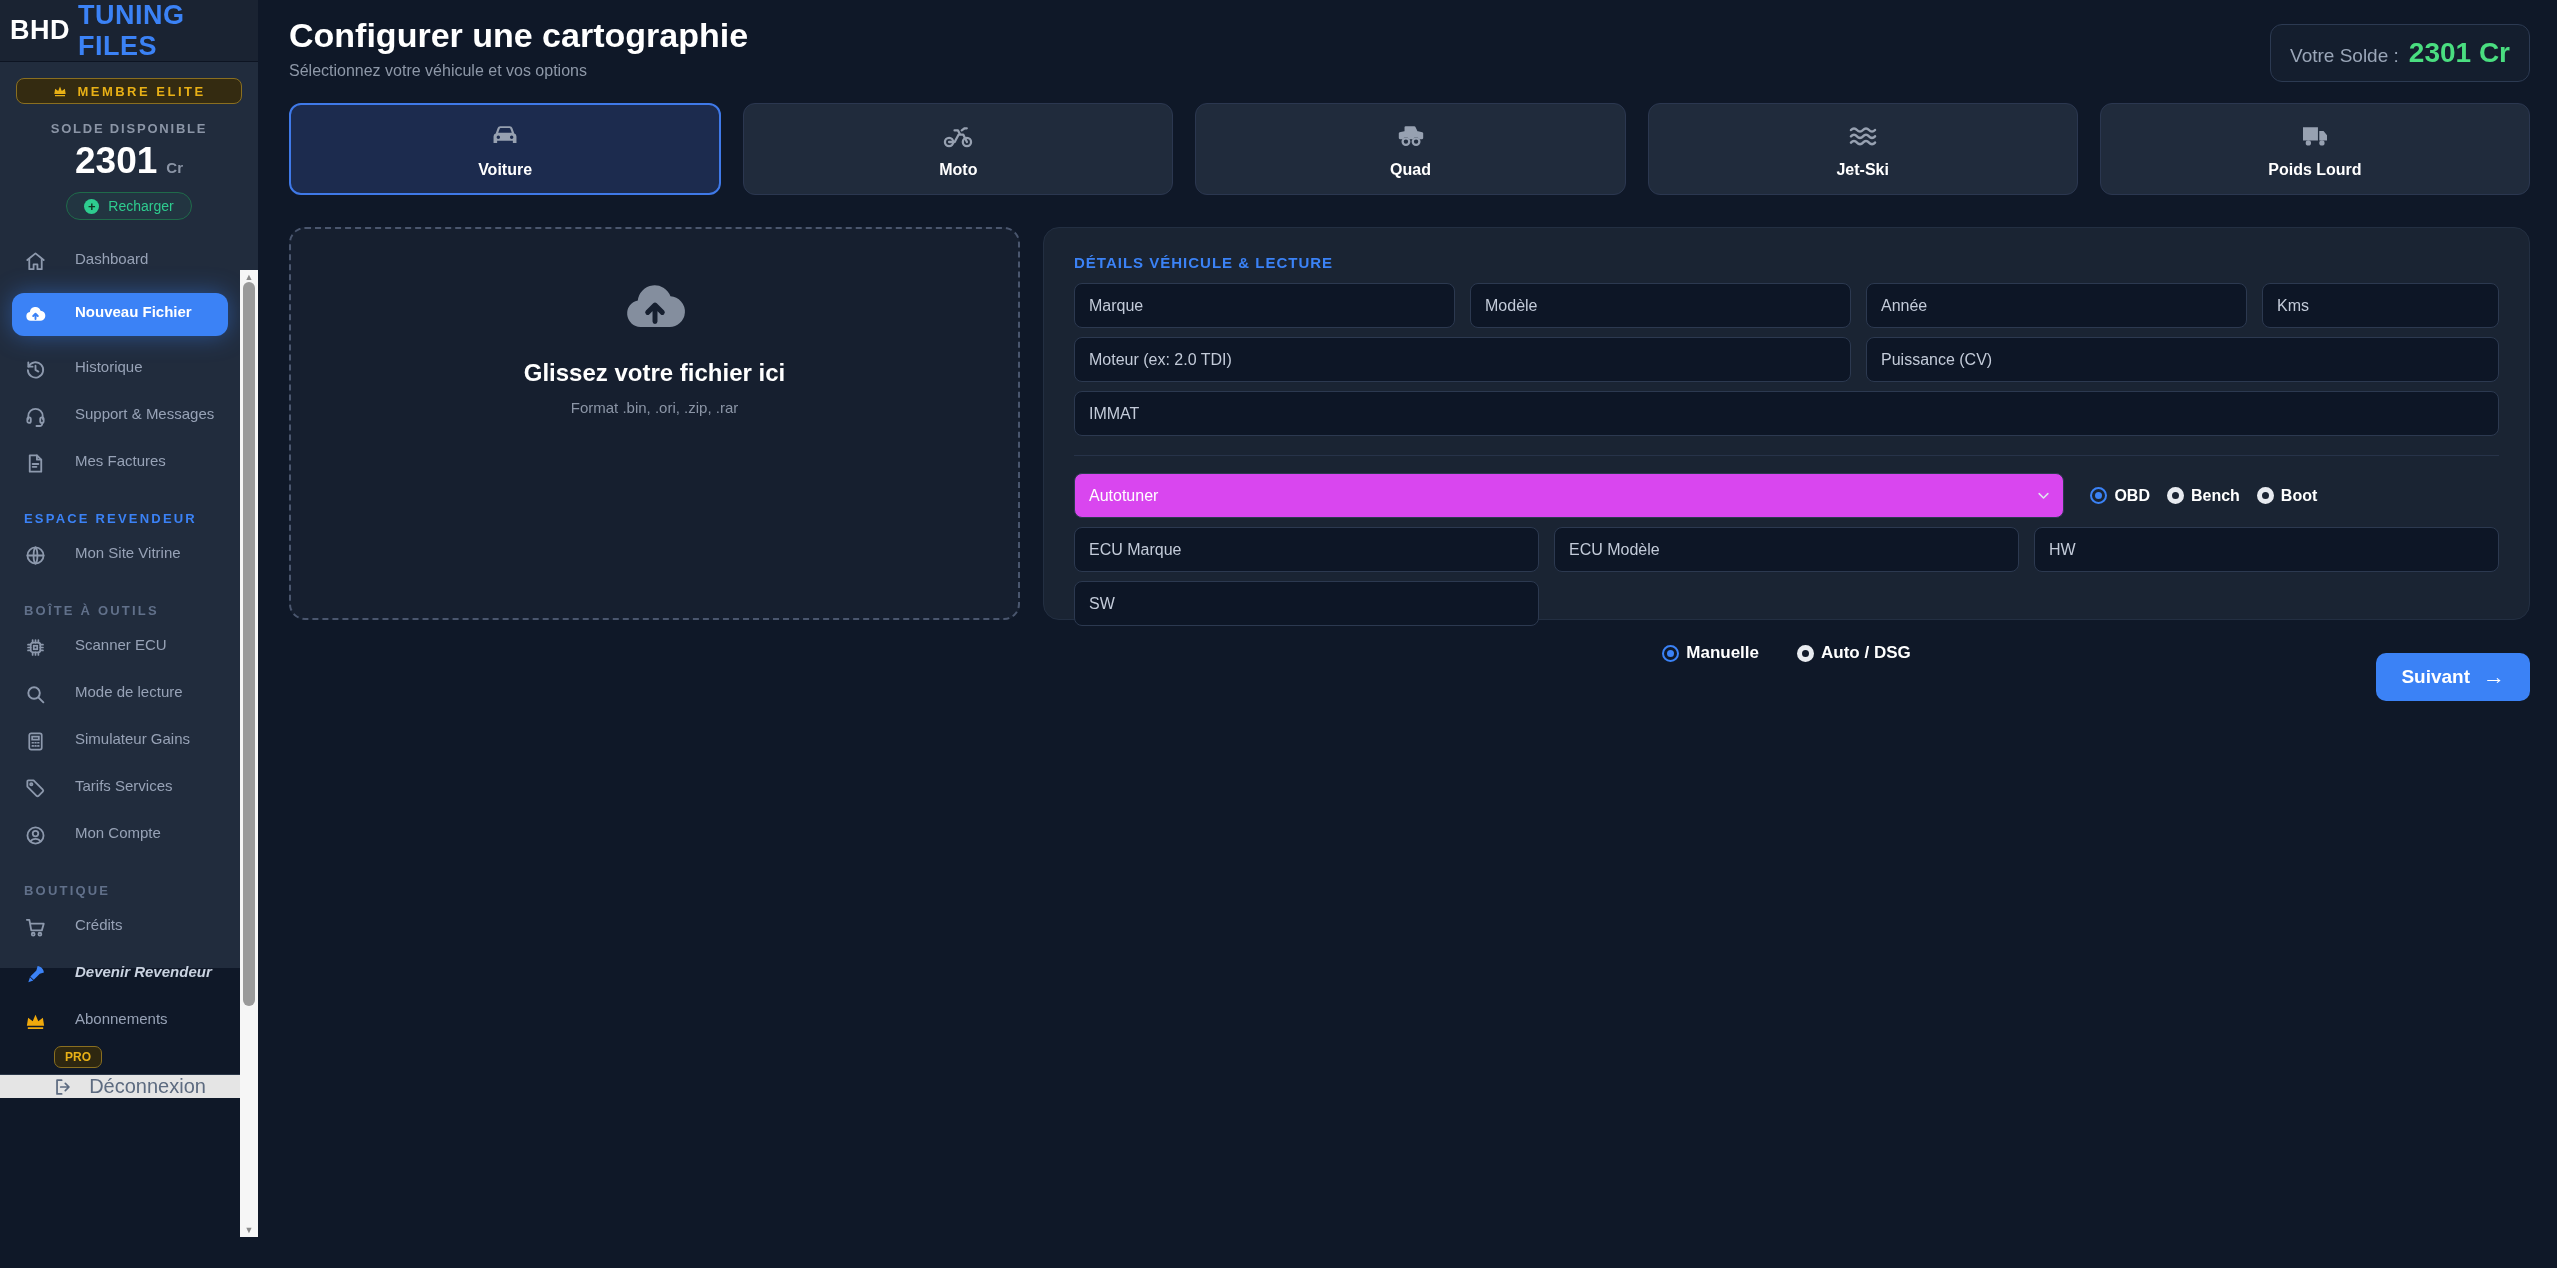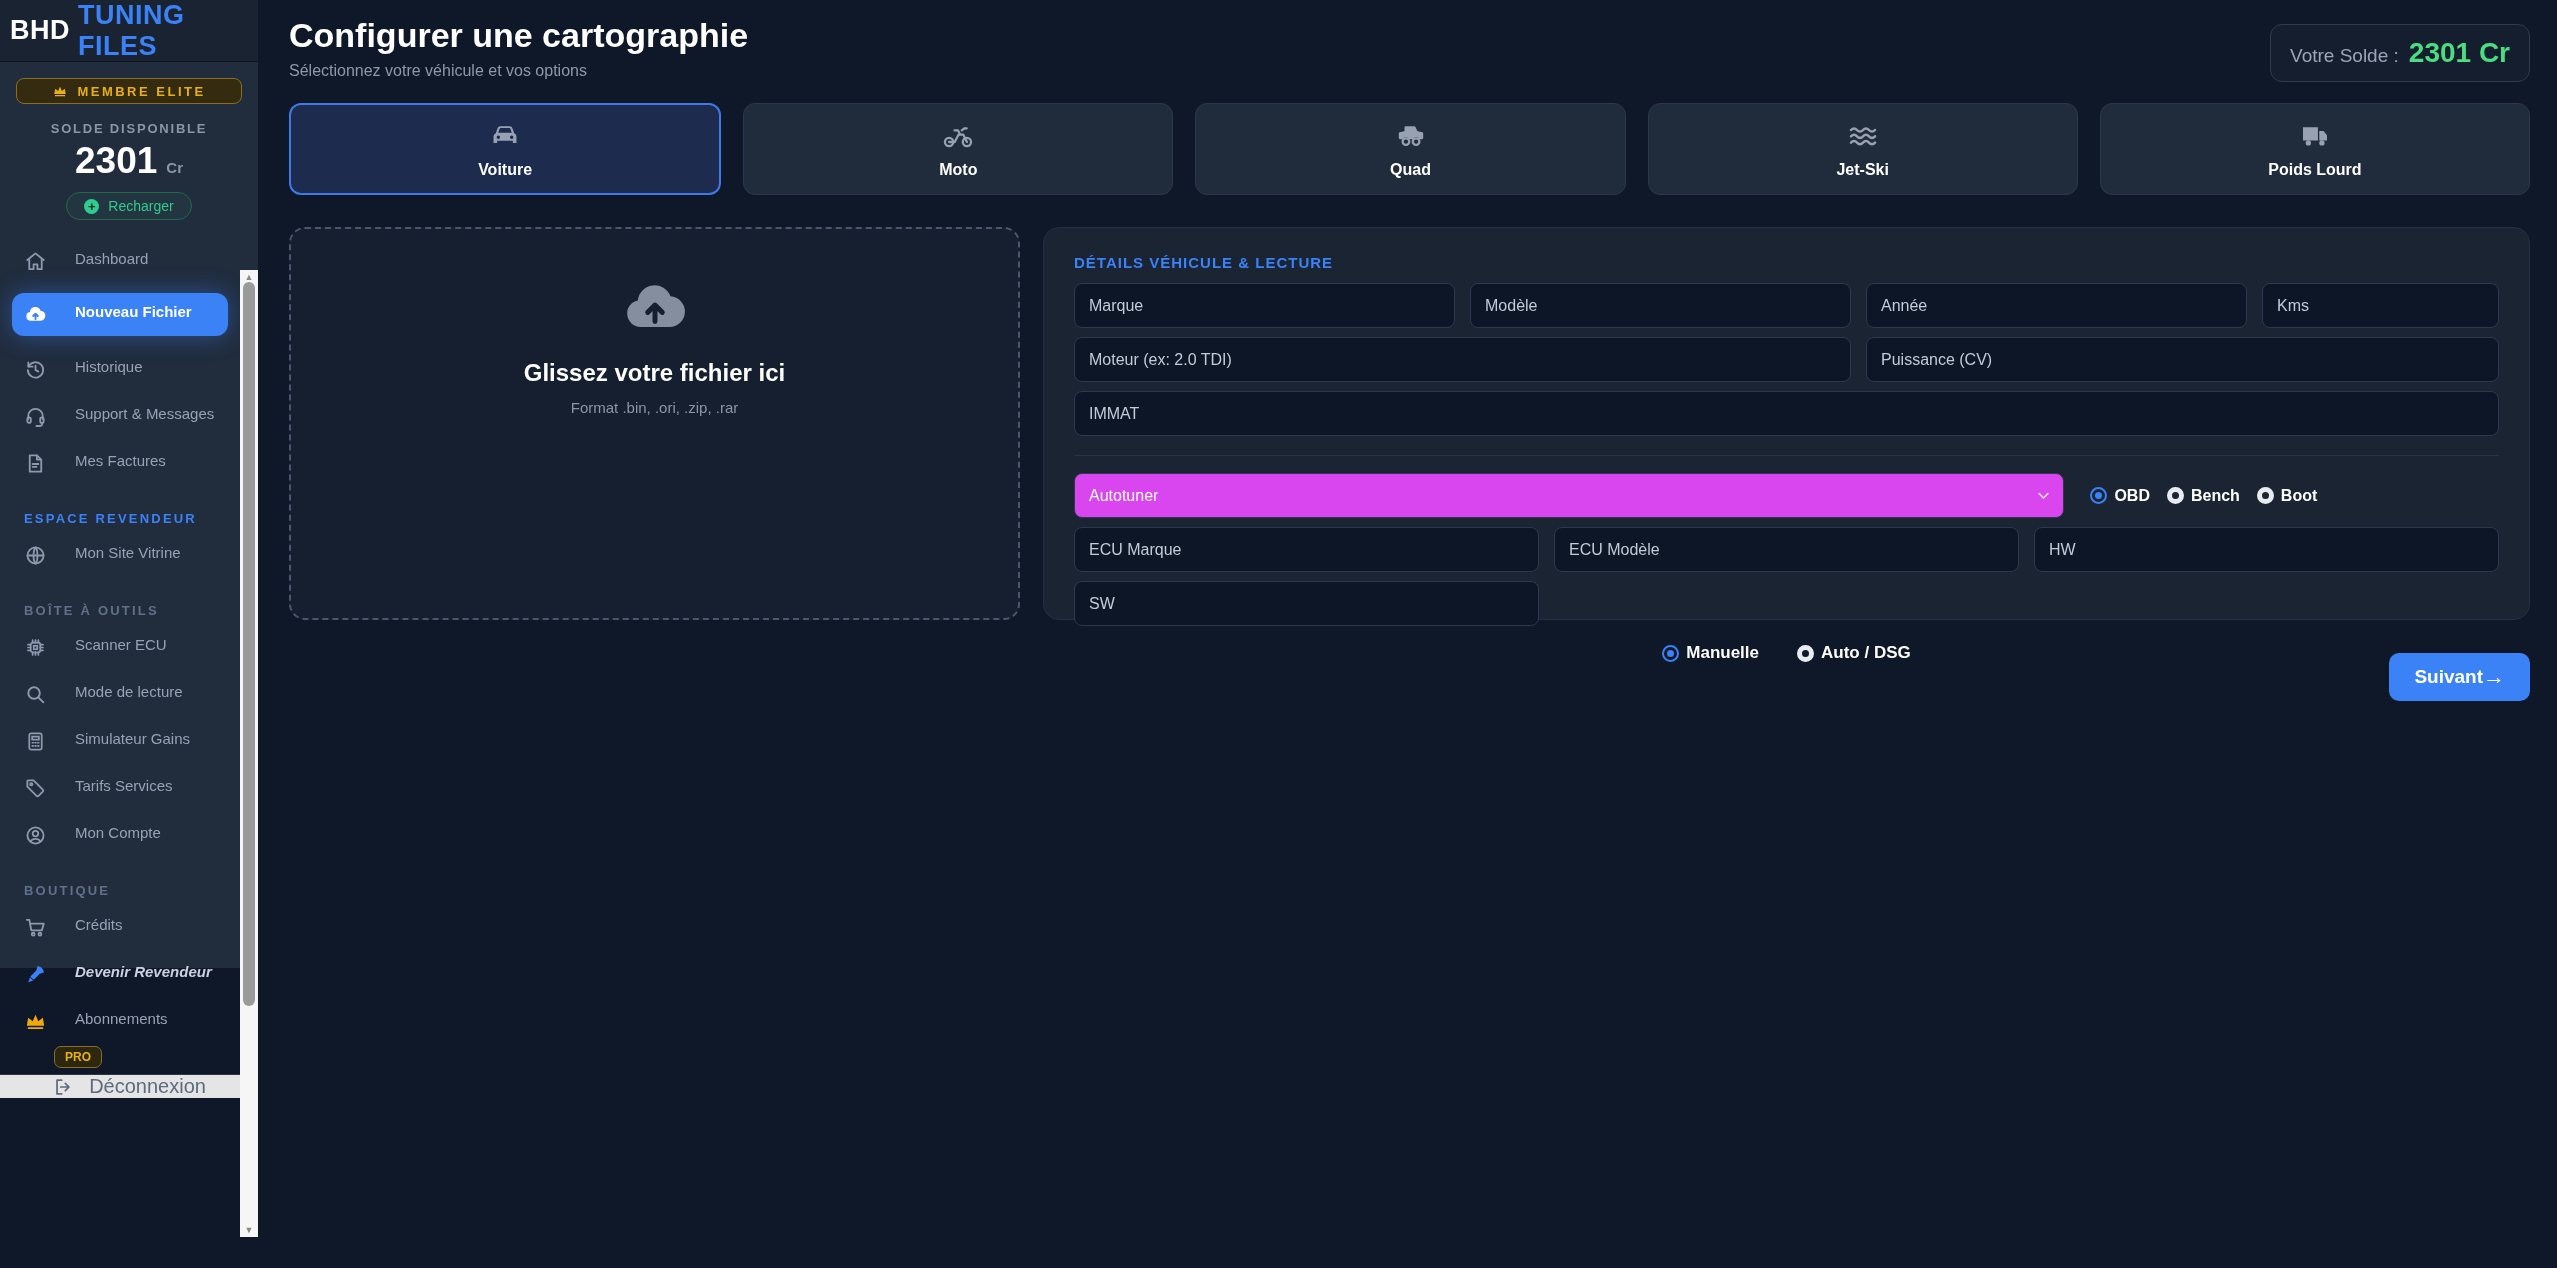--- a/index.html
+++ b/index.html
@@ -89,21 +89,21 @@
   .radio-group { display:flex; align-items:center; gap:17px; }
   .radio-opt { display:flex; align-items:center; gap:7px; cursor:pointer; }
   .radio-dot { width:17px; height:17px; border-radius:50%; border:5px solid #e8ebf0; background:transparent; }
   .radio-dot.on { border:2px solid #3b82f6; position:relative; }
   .radio-dot.on::after { content:""; position:absolute; inset:3px; border-radius:50%; background:#3b82f6; }
   .radio-label { color:#ffffff; font-size:16px; font-weight:600; }
   .gear-row { display:flex; justify-content:center; gap:38px; margin-top:17px; }
   .gear-row .radio-label { font-size:17px; font-weight:800; }
 
   .next-row { display:flex; justify-content:flex-end; margin-top:33px; }
-  .next-btn { display:flex; align-items:center; gap:0; background:#3b82f6; color:#ffffff;
+  .next-btn { display:flex; align-items:center; gap:13px; background:#3b82f6; color:#ffffff;
     border:0; border-radius:10px; padding:0 25px; height:48px; font-size:19px; font-weight:800;
     font-family:inherit; cursor:pointer; }
   .next-arrow { font-size:22px; font-weight:700; }
 
   svg { display:block; }
 </style>
 </head>
 <body>
 
 <div class="app">

